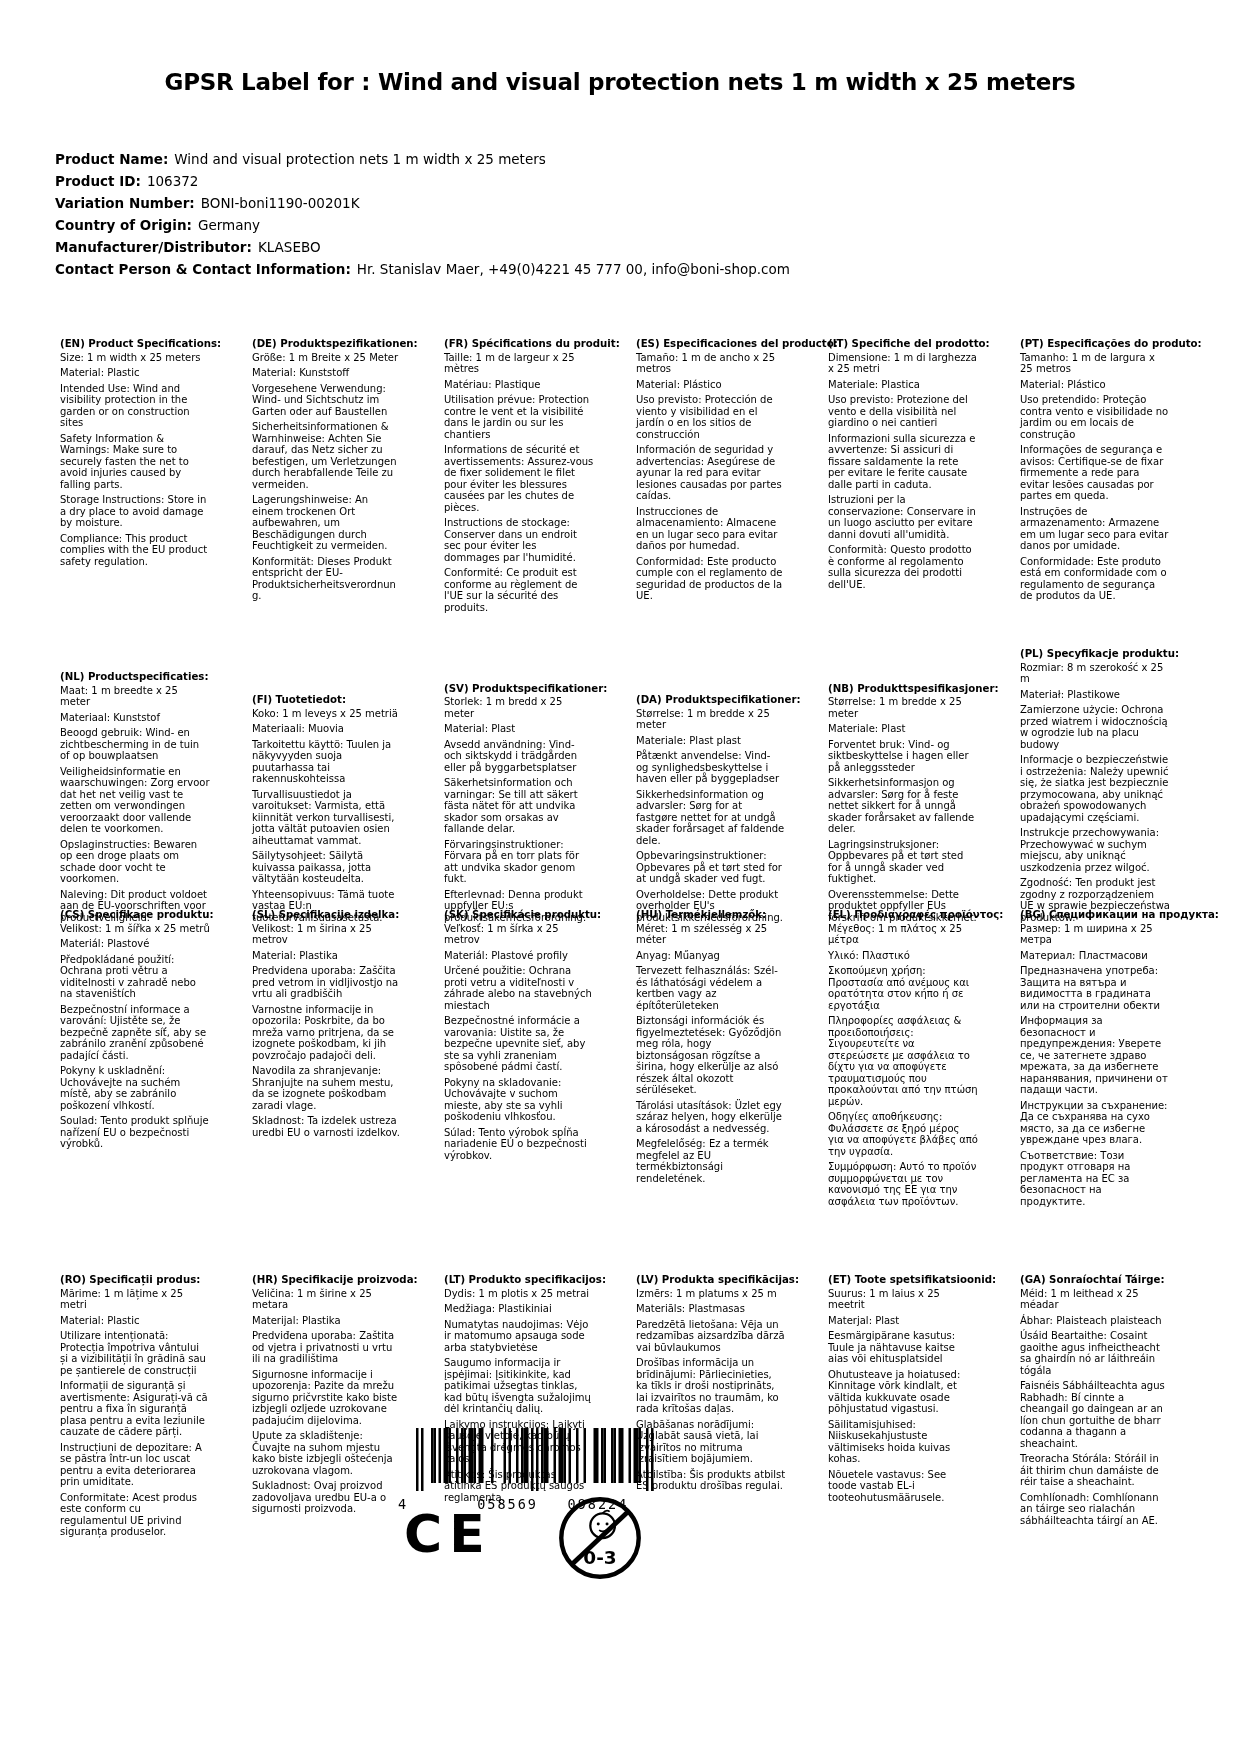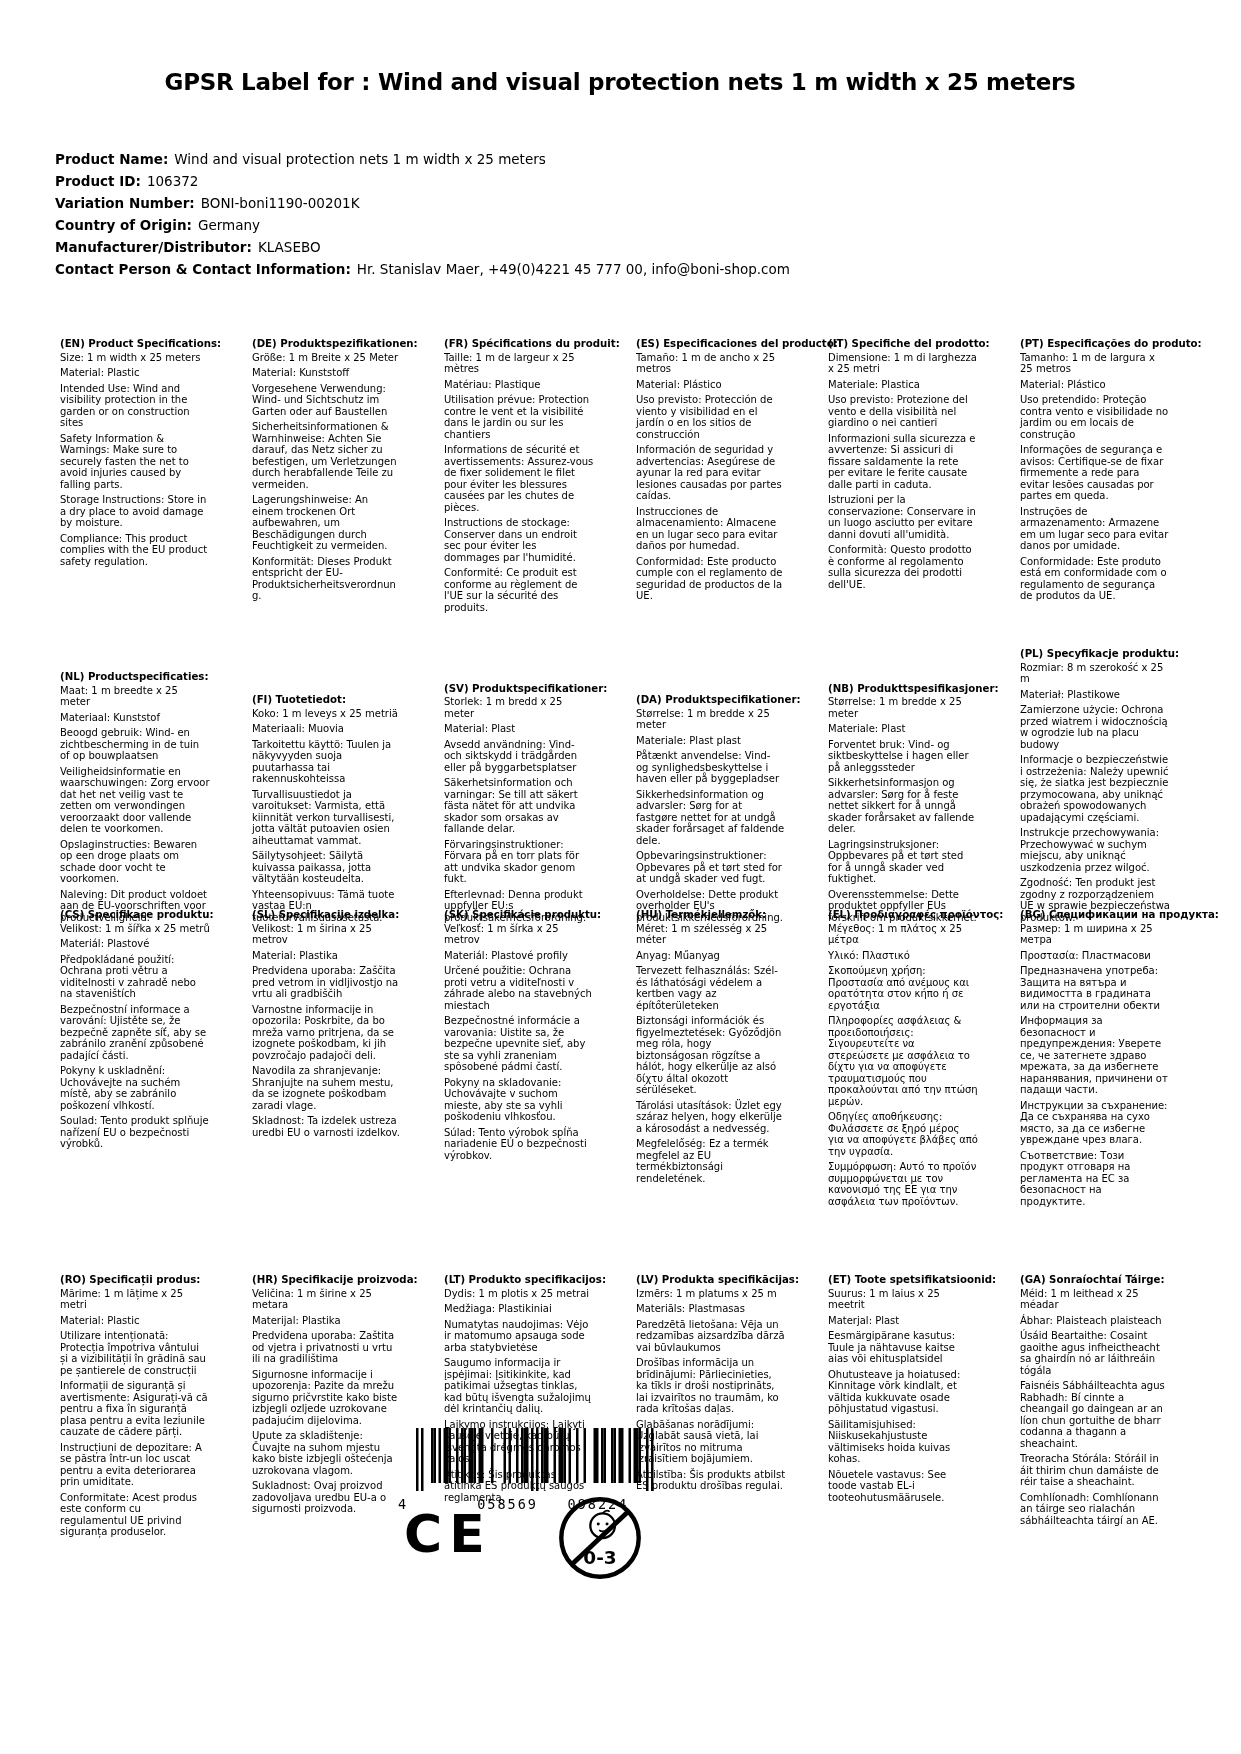--- a/index.html
+++ b/index.html
@@ -218,39 +218,39 @@
       <p>Bezpečnostné informácie a varovania: Uistite sa, že bezpečne upevnite sieť, aby ste sa vyhli zraneniam spôsobené pádmi častí.</p>
       <p>Pokyny na skladovanie: Uchovávajte v suchom mieste, aby ste sa vyhli poškodeniu vlhkosťou.</p>
       <p>Súlad: Tento výrobok spĺňa nariadenie EÚ o bezpečnosti výrobkov.</p>
     </div>
 
   <div class="lang-block">
     <div class="lang-header">(HU) Termékjellemzők:</div>
   <p>Méret: 1 m szélesség x 25 méter</p>
       <p>Anyag: Műanyag</p>
       <p>Tervezett felhasználás: Szél- és láthatósági védelem a kertben vagy az építőterületeken</p>
-      <p>Biztonsági információk és figyelmeztetések: Győződjön meg róla, hogy biztonságosan rögzítse a hálót, hogy elkerülje az alsó δίχτυ által okozott sérüléseket.</p>
+      <p>Biztonsági információk és figyelmeztetések: Győződjön meg róla, hogy biztonságosan rögzítse a širina, hogy elkerülje az alsó részek által okozott sérüléseket.</p>
       <p>Tárolási utasítások: Üzlet egy száraz helyen, hogy elkerülje a károsodást a nedvesség.</p>
       <p>Megfelelőség: Ez a termék megfelel az EU termékbiztonsági rendeletének.</p>
     </div>
 
   <div class="lang-block">
     <div class="lang-header">(EL) Προδιαγραφές προϊόντος:</div>
   <p>Μέγεθος: 1 m πλάτος x 25 μέτρα</p>
       <p>Υλικό: Πλαστικό</p>
       <p>Σκοπούμενη χρήση: Προστασία από ανέμους και ορατότητα στον κήπο ή σε εργοτάξια</p>
       <p>Πληροφορίες ασφάλειας &amp; προειδοποιήσεις: Σιγουρευτείτε να στερεώσετε με ασφάλεια το δίχτυ για να αποφύγετε τραυματισμούς που προκαλούνται από την πτώση μερών.</p>
       <p>Οδηγίες αποθήκευσης: Φυλάσσετε σε ξηρό μέρος για να αποφύγετε βλάβες από την υγρασία.</p>
       <p>Συμμόρφωση: Αυτό το προϊόν συμμορφώνεται με τον κανονισμό της ΕΕ για την ασφάλεια των προϊόντων.</p>
     </div>
 
   <div class="lang-block">
     <div class="lang-header">(BG) Спецификации на продукта:</div>
   <p>Размер: 1 m ширина x 25 метра</p>
-      <p>Προστασία: Пластмасови</p>
+      <p>Материал: Пластмасови</p>
       <p>Предназначена употреба: Защита на вятъра и видимостта в градината или на строителни обекти</p>
       <p>Информация за безопасност и предупреждения: Уверете се, че затегнете здраво мрежата, за да избегнете наранявания, причинени от падащи части.</p>
       <p>Инструкции за съхранение: Да се съхранява на сухо място, за да се избегне увреждане чрез влага.</p>
       <p>Съответствие: Този продукт отговаря на регламента на ЕС за безопасност на продуктите.</p>
     </div>
 </div>
 <div class="lang-row" id="lang-row-3">
   <div class="lang-block">
     <div class="lang-header">(RO) Specificații produs:</div>
   <p>Mărime: 1 m lățime x 25 metri</p>

